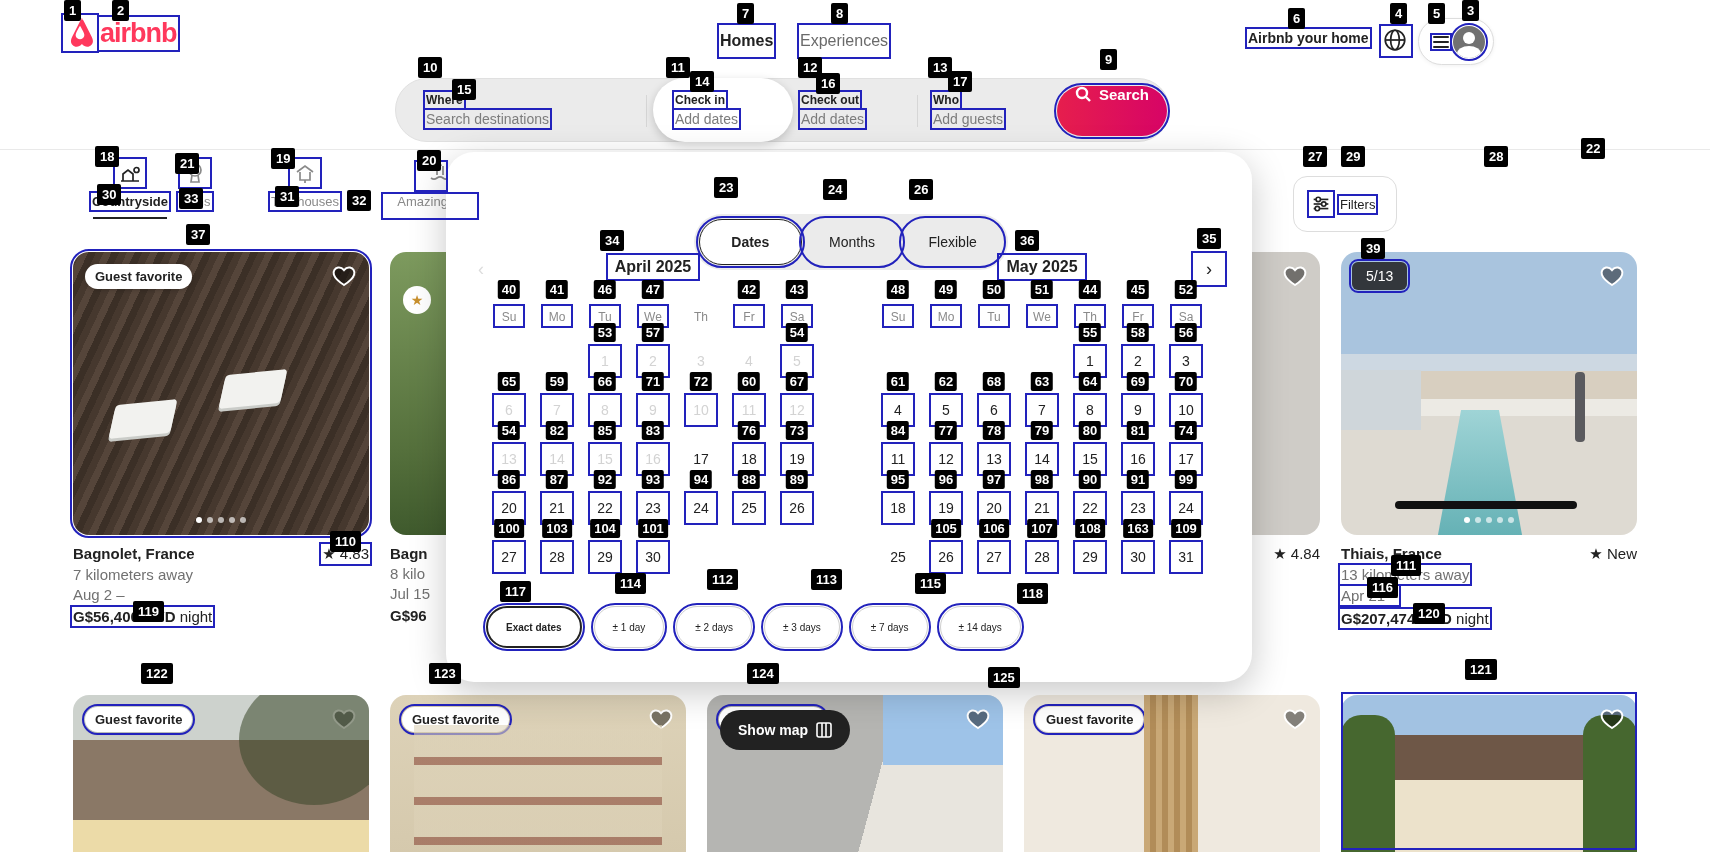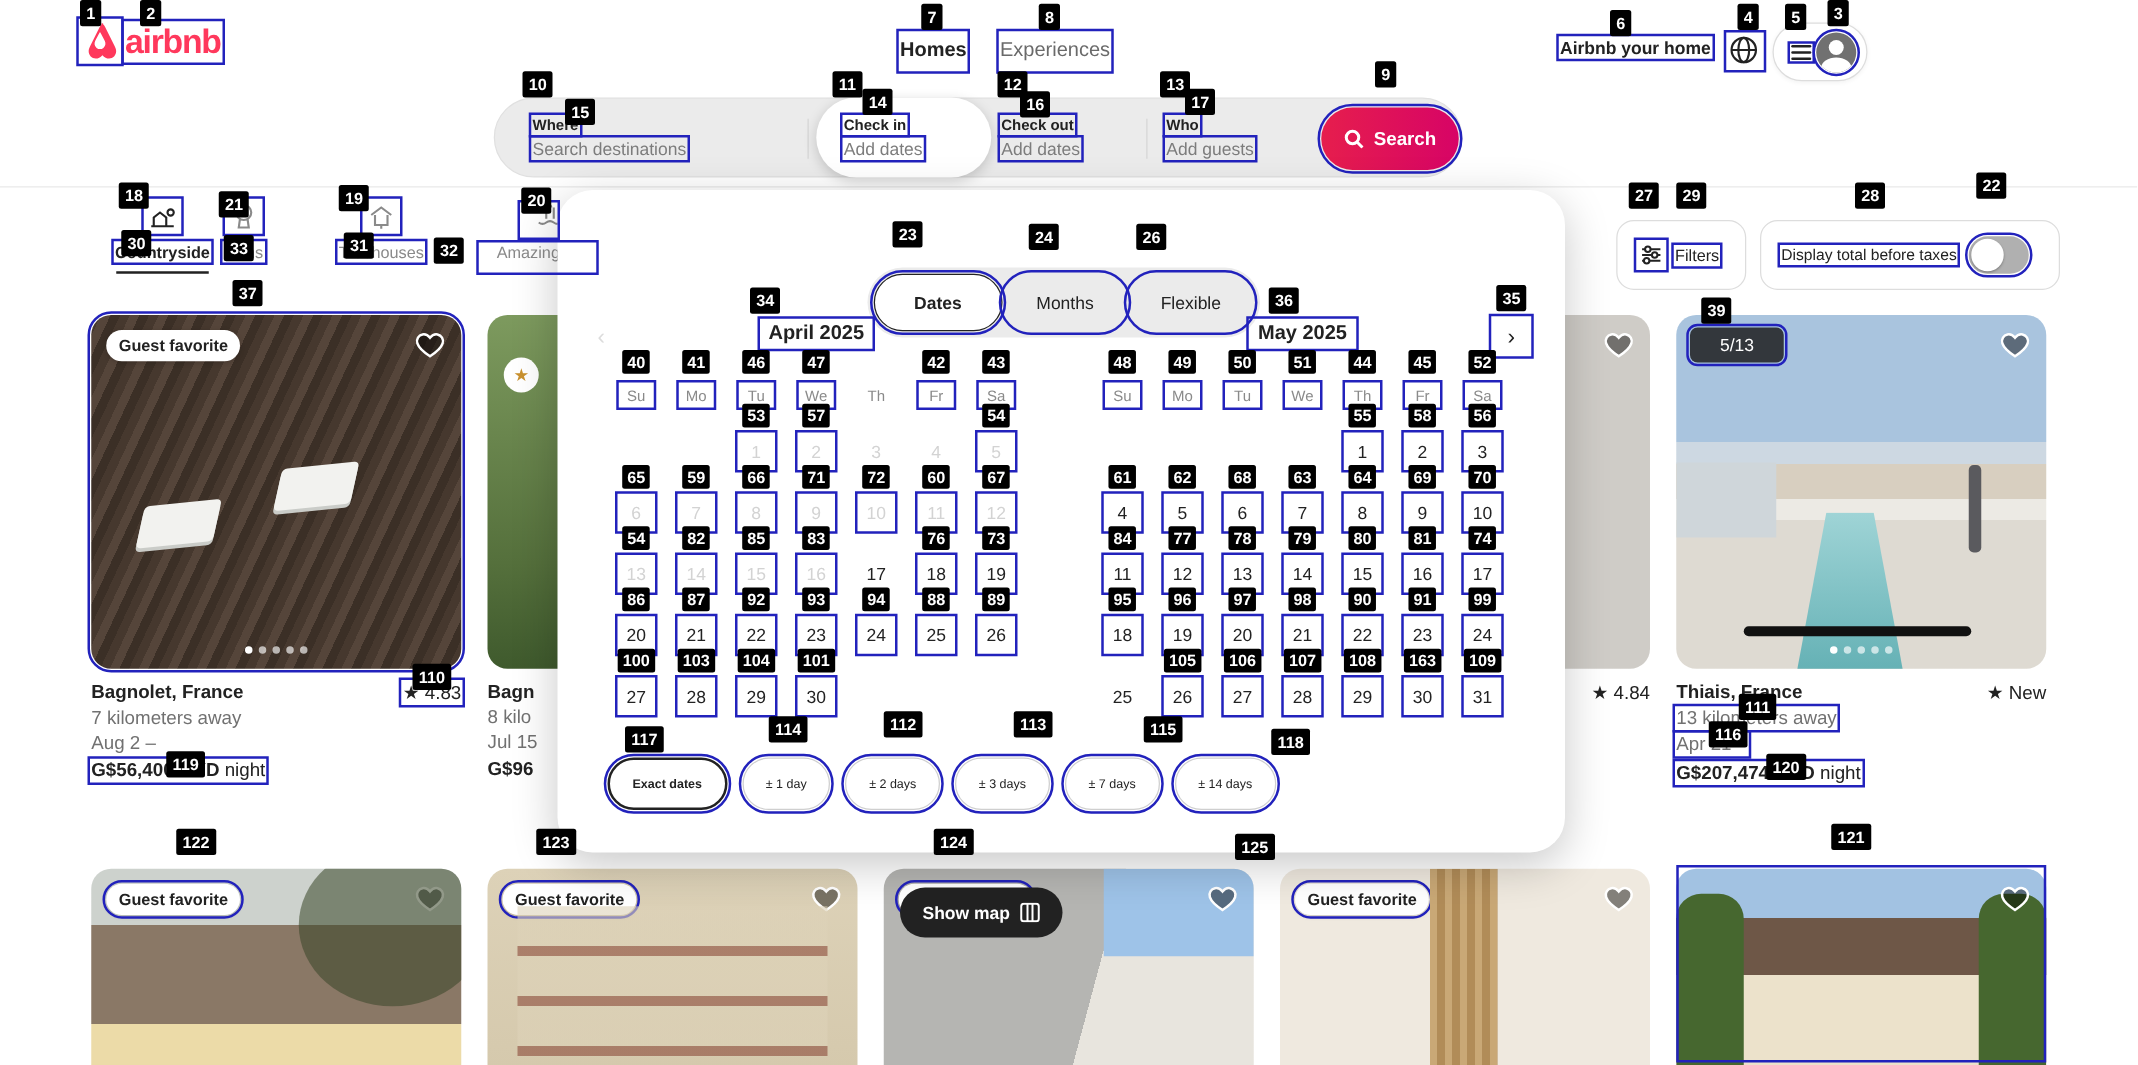--- a/index.html
+++ b/index.html
@@ -25,21 +25,21 @@
   #avatar{width:32px;height:32px;border-radius:50%;background:#717171;position:relative;overflow:hidden;}
   #avatar::before{content:"";position:absolute;left:10px;top:6px;width:12px;height:12px;border-radius:50%;background:#fff;}
   #avatar::after{content:"";position:absolute;left:4px;top:20px;width:24px;height:16px;border-radius:50%;background:#fff;}
 
   
   #searchpill{position:absolute;left:395px;top:78px;width:775px;height:64px;background:#ebebeb;border:1px solid #e0e0e0;border-radius:32px;z-index:21;}
   .s-label{position:absolute;font-size:12px;font-weight:bold;color:#222;}
   .s-value{position:absolute;font-size:14px;color:#7c7c7c;}
   #sec-checkin{position:absolute;left:257px;top:-1px;width:140px;height:64px;background:#fff;border-radius:32px;box-shadow:0 3px 10px rgba(0,0,0,.18);}
   .sdiv{position:absolute;top:16px;width:1px;height:32px;background:#d6d6d6;}
-  #searchbtn{position:absolute;left:661px;top:7px;width:110px;height:50px;border-radius:25px;background:linear-gradient(90deg,#E61E4D,#D70466);color:#fff;display:flex;align-items:center;justify-content:center;gap:8px;font-size:15px;font-weight:bold;cursor:pointer;}
+  #searchbtn{position:absolute;left:661px;top:7px;width:110px;height:50px;border-radius:25px;background:linear-gradient(90deg,#E61E4D,#D70466);color:#fff;display:flex;align-items:flex-start;justify-content:center;gap:8px;font-size:15px;font-weight:bold;cursor:pointer;}
 
   
   .cat{position:absolute;top:160px;display:flex;flex-direction:column;align-items:center;gap:8px;width:110px;cursor:pointer;}
   .cat .cicon{width:28px;height:26px;color:#8a8a8a;display:flex;align-items:center;justify-content:center;}
   .cat .clabel{font-size:13px;color:#8a8a8a;white-space:nowrap;}
   .cat.active .cicon,.cat.active .clabel{color:#222;font-weight:bold;}
   .cat.active::after{content:"";position:absolute;left:18px;right:18px;bottom:-10px;height:2px;background:#222;}
   .fpill{position:absolute;top:176px;height:56px;border:1px solid #ddd;border-radius:14px;background:#fff;display:flex;align-items:center;gap:8px;padding:0 16px;font-size:13px;color:#222;}
   #toggle{width:48px;height:30px;border-radius:16px;background:#b0b0b0;position:relative;flex:0 0 auto;}
   #toggle::before{content:"";position:absolute;left:2px;top:2px;width:26px;height:26px;border-radius:50%;background:#fff;box-shadow:0 1px 2px rgba(0,0,0,.3);}
@@ -51,21 +51,21 @@
   .heart{position:absolute;right:12px;top:12px;width:26px;height:24px;}
   .dots{position:absolute;left:50%;bottom:12px;transform:translateX(-50%);display:flex;gap:5px;}
   .dots i{width:6px;height:6px;border-radius:50%;background:rgba(255,255,255,.65);}
   .dots i.on{background:#fff;}
   .c-row1{display:flex;justify-content:space-between;margin-top:10px;font-size:15px;}
   .c-title{font-weight:bold;color:#222;white-space:nowrap;overflow:hidden;}
   .c-rate{color:#222;white-space:nowrap;}
   .c-sub{font-size:15px;color:#717171;margin-top:3px;white-space:nowrap;}
   .c-price{font-size:15px;color:#222;margin-top:5px;white-space:nowrap;display:inline-block;}
   .c-price b{font-weight:bold;}
-  .chip{position:absolute;left:11px;top:10px;background:rgba(25,25,25,.82);color:#fff;font-size:14px;padding:6px 24px;border-radius:6px;}
+  .chip{position:absolute;left:11px;top:10px;background:rgba(25,25,25,.82);color:#fff;font-size:14px;padding:6px 14px;border-radius:6px;}
   .pbar{position:absolute;left:54px;bottom:26px;width:182px;height:8px;background:#111;border-radius:4px;}
 
   
   .ph-deck{background:repeating-linear-gradient(115deg,#46382e 0 7px,#55453a 7px 14px,#3b2f26 14px 21px);}
   .ph-deck .chair{position:absolute;width:60px;height:34px;background:#f2f2ef;border-radius:4px;transform:skewX(-18deg) rotate(-6deg);box-shadow:0 3px 0 #caccc8;}
   .ph-green{background:linear-gradient(180deg,#7d9a5e,#55703c 70%,#3f5a2d);}
   .medal{position:absolute;left:13px;top:34px;width:28px;height:28px;border-radius:50%;background:#fff;display:flex;align-items:center;justify-content:center;color:#c9912f;font-size:14px;}
   .ph-bath{background:linear-gradient(105deg,#e6e4e0 0 60%,#cfccc7 60%);}
   .ph-bath::after{content:"";position:absolute;left:18px;bottom:-30px;width:120px;height:110px;border-radius:50%;background:#4e4e50;}
   .ph-pool{background:linear-gradient(180deg,#a9c4de 0 36%,#cdd8e2 36% 42%,#d8cfc0 42% 52%,#eceae4 52% 58%,#dedad2 58% 100%);}
@@ -348,24 +348,20 @@
   <div class="fpill" style="left:1293px;width:104px;">
     <svg class="so" width="22" height="22" viewBox="0 0 24 24" fill="none" stroke="#222" stroke-width="1.8">
       <line x1="4" y1="7" x2="20" y2="7"></line>
         <circle cx="9" cy="7" r="2.4" fill="#fff"></circle>
       <line x1="4" y1="12" x2="20" y2="12"></line>
         <circle cx="15" cy="12" r="2.4" fill="#fff"></circle>
       <line x1="4" y1="17" x2="20" y2="17"></line>
         <circle cx="8" cy="17" r="2.4" fill="#fff"></circle>
     </svg>
     <span class="so">Filters</span>
-  </div>
-  <div class="fpill" style="left:1408px;width:240px;gap:10px;">
-    <span class="so" style="font-size:12.5px;">Display total before taxes</span>
-    <span id="toggle" class="so"></span>
   </div>
 
   <div id="modal">
     <div id="seg">
         <div class="seg-tab so sel">Dates</div>
         <div class="seg-tab so">Months</div>
         <div class="seg-tab so">Flexible</div>
       </div>
     <div class="arrow" id="prevArrow">‹</div>
     <div class="arrow so" id="nextArrow">›</div>

